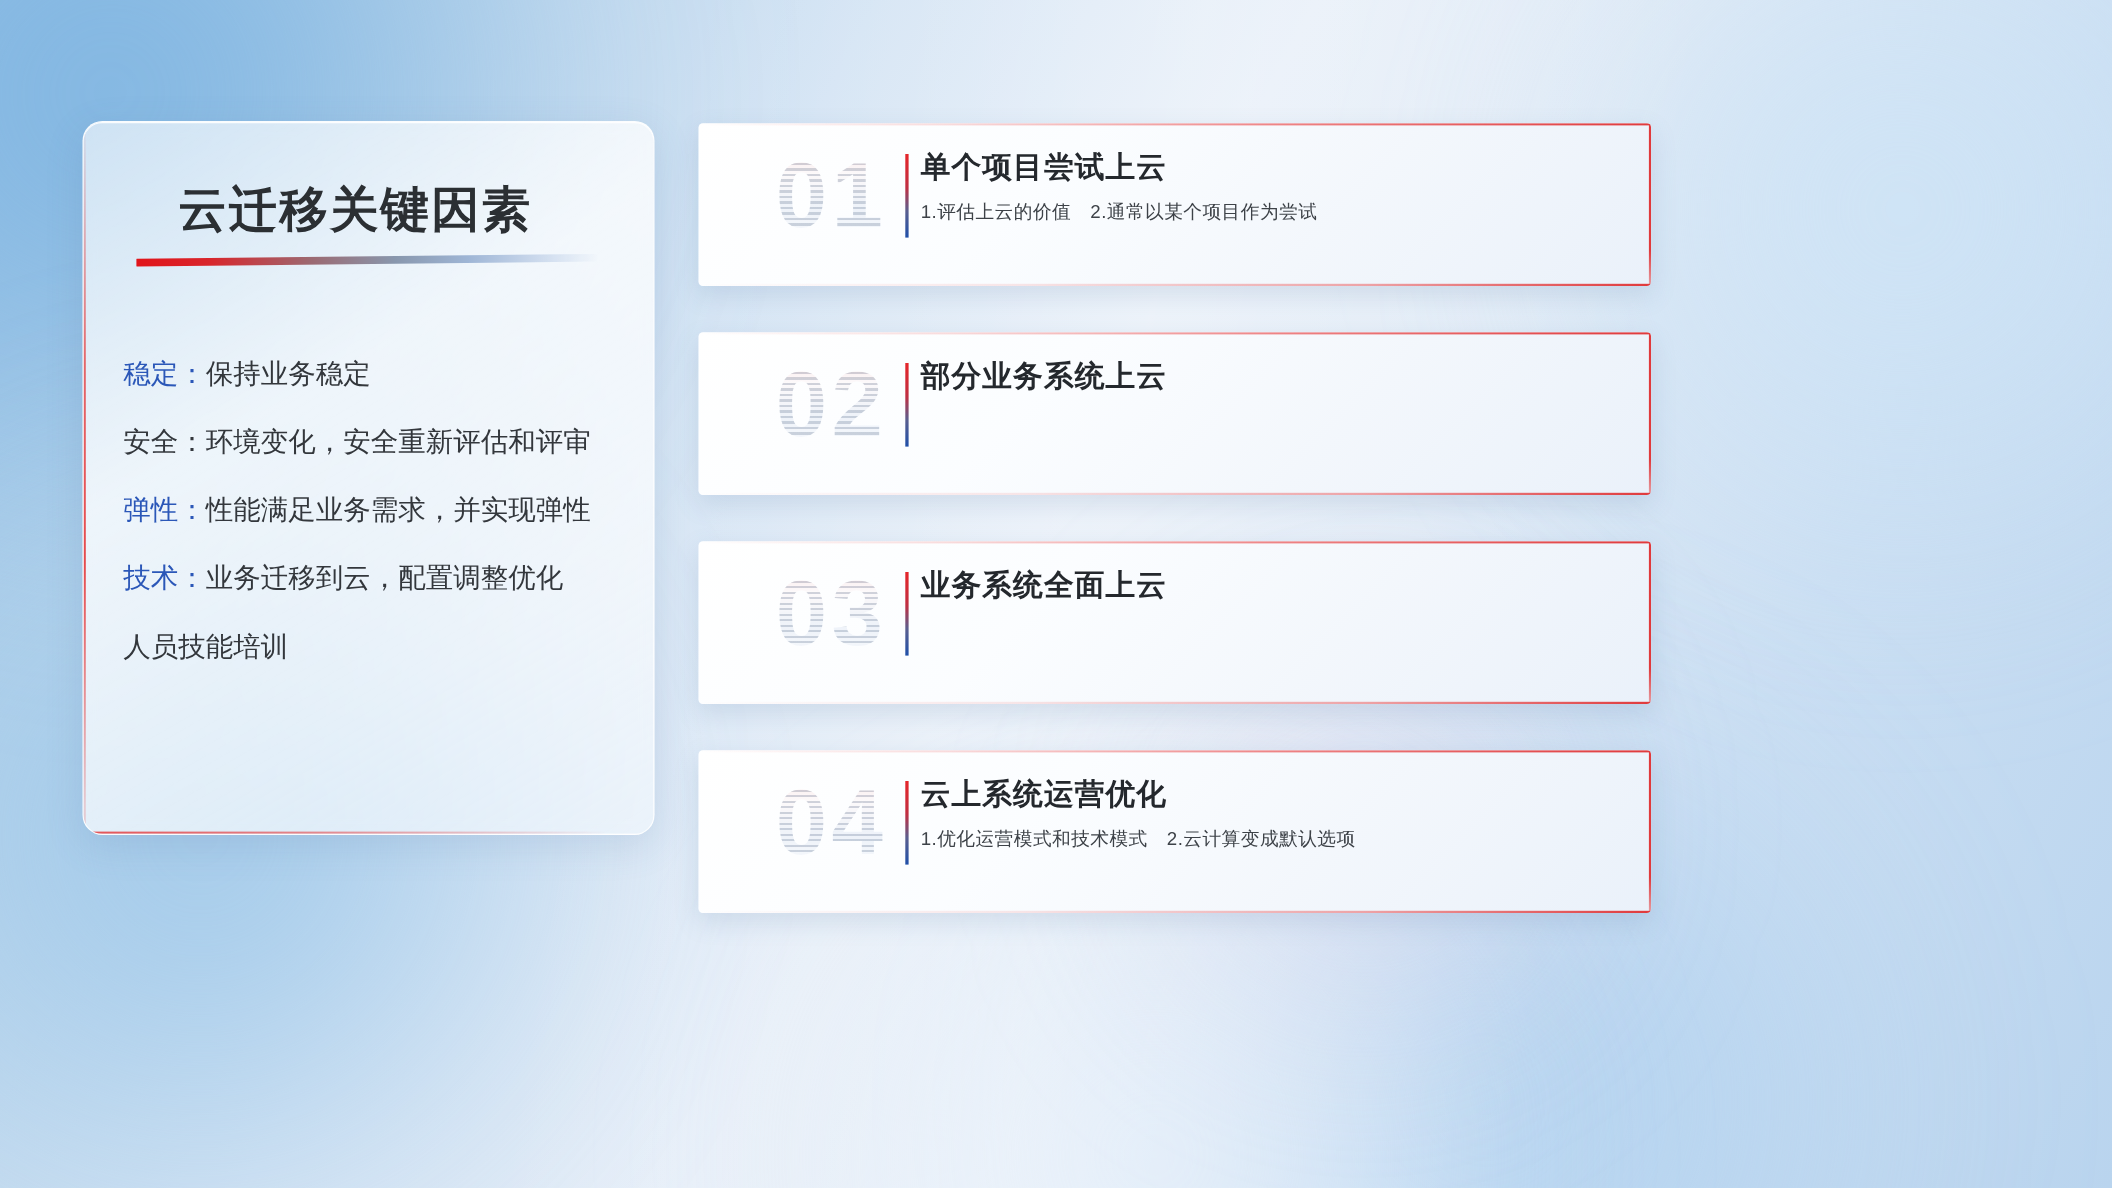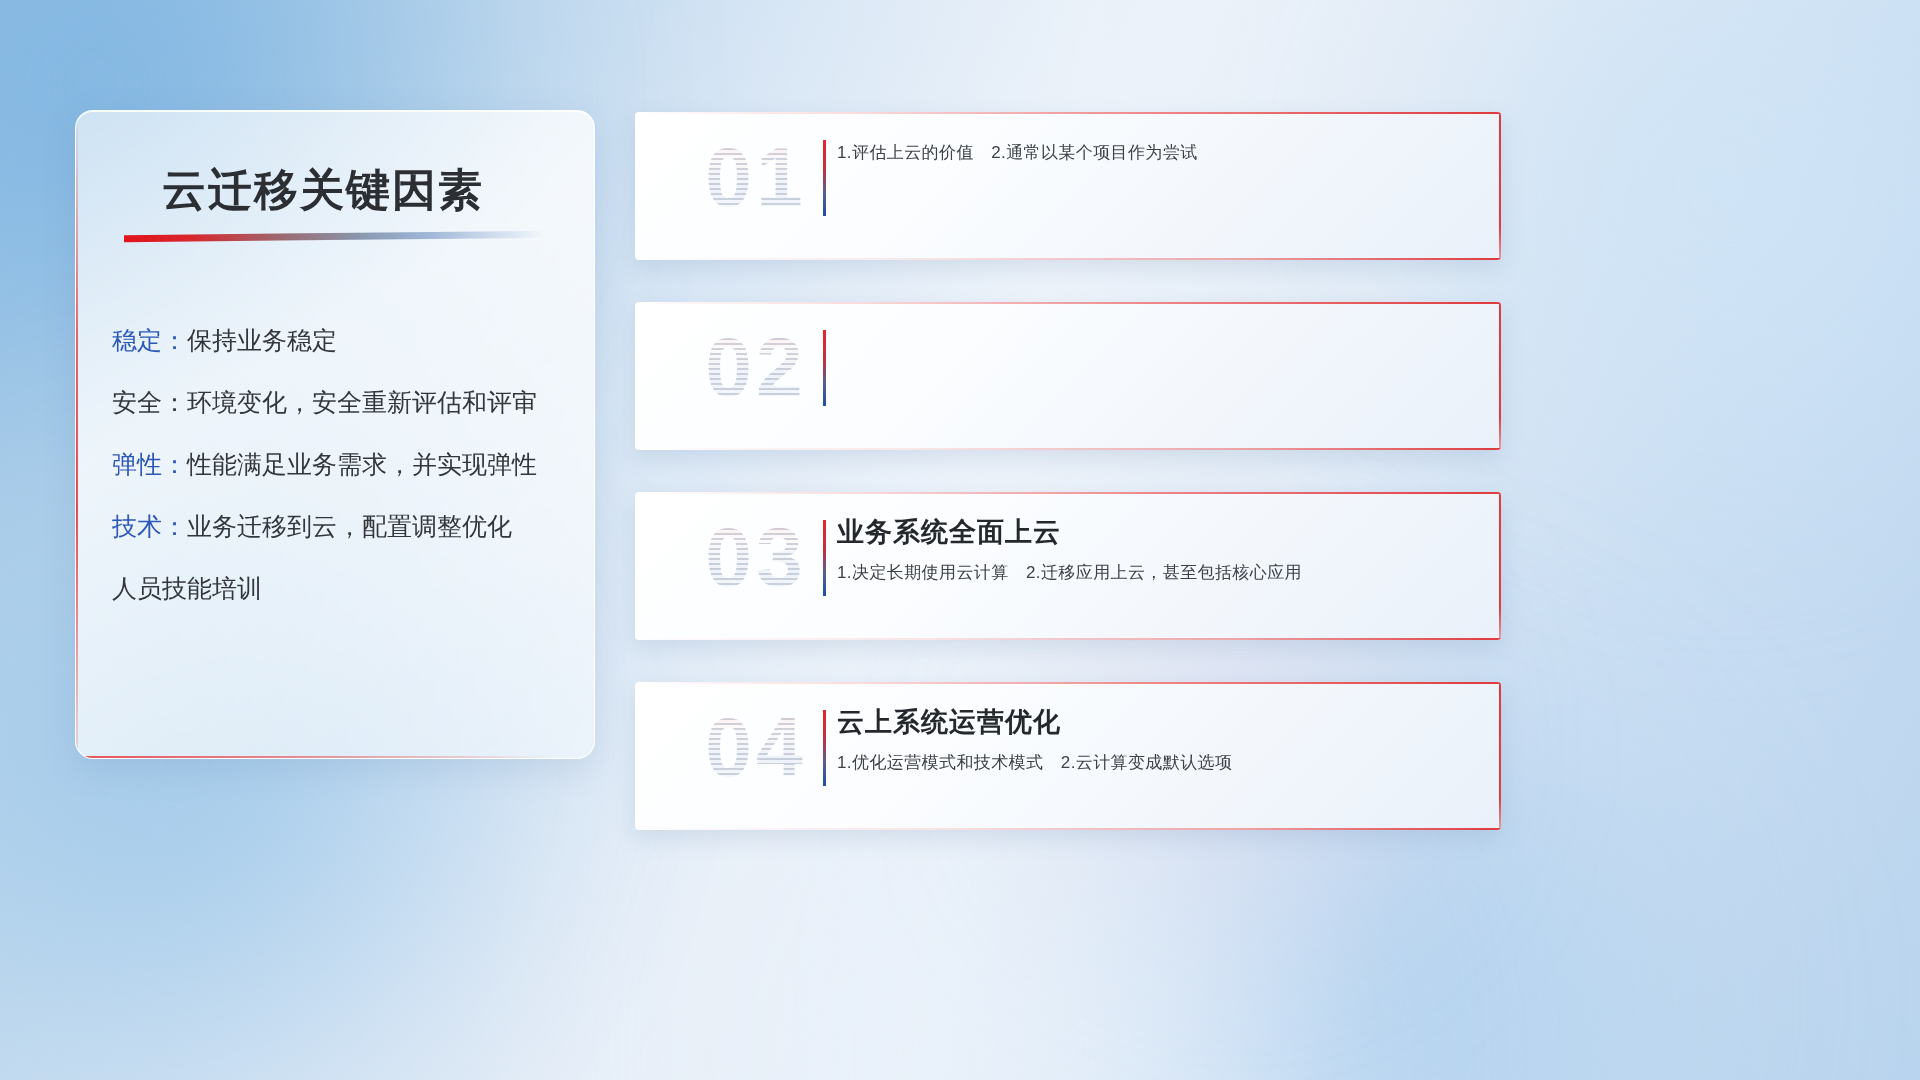--- a/index.html
+++ b/index.html
@@ -186,45 +186,46 @@
 <div id="steps">
 
   <div class="step-card">
     <div class="sc-top"></div>
     <div class="sc-right"></div>
     <div class="sc-bottom"></div>
     <div class="sc-num">01</div>
     <div class="sc-num-tint">01</div>
     <div class="sc-bar"></div>
     <div class="sc-body">
+      <div class="sc-title">单个项目尝试上云</div>
       <div class="sc-desc">1.评估上云的价值　2.通常以某个项目作为尝试</div>
     </div>
   </div>
 
   <div class="step-card">
     <div class="sc-top"></div>
     <div class="sc-right"></div>
     <div class="sc-bottom"></div>
     <div class="sc-num">02</div>
     <div class="sc-num-tint">02</div>
     <div class="sc-bar"></div>
     <div class="sc-body">
+      <div class="sc-title">部分业务系统上云</div>
     </div>
   </div>
 
   <div class="step-card">
     <div class="sc-top"></div>
     <div class="sc-right"></div>
     <div class="sc-bottom"></div>
     <div class="sc-num">03</div>
     <div class="sc-num-tint">03</div>
     <div class="sc-bar"></div>
     <div class="sc-body">
       <div class="sc-title">业务系统全面上云</div>
-      <div class="sc-desc">1.决定长期使用云计算　2.迁移应用上云，甚至包括核心应用</div>
     </div>
   </div>
 
   <div class="step-card">
     <div class="sc-top"></div>
     <div class="sc-right"></div>
     <div class="sc-bottom"></div>
     <div class="sc-num">04</div>
     <div class="sc-num-tint">04</div>
     <div class="sc-bar"></div>

